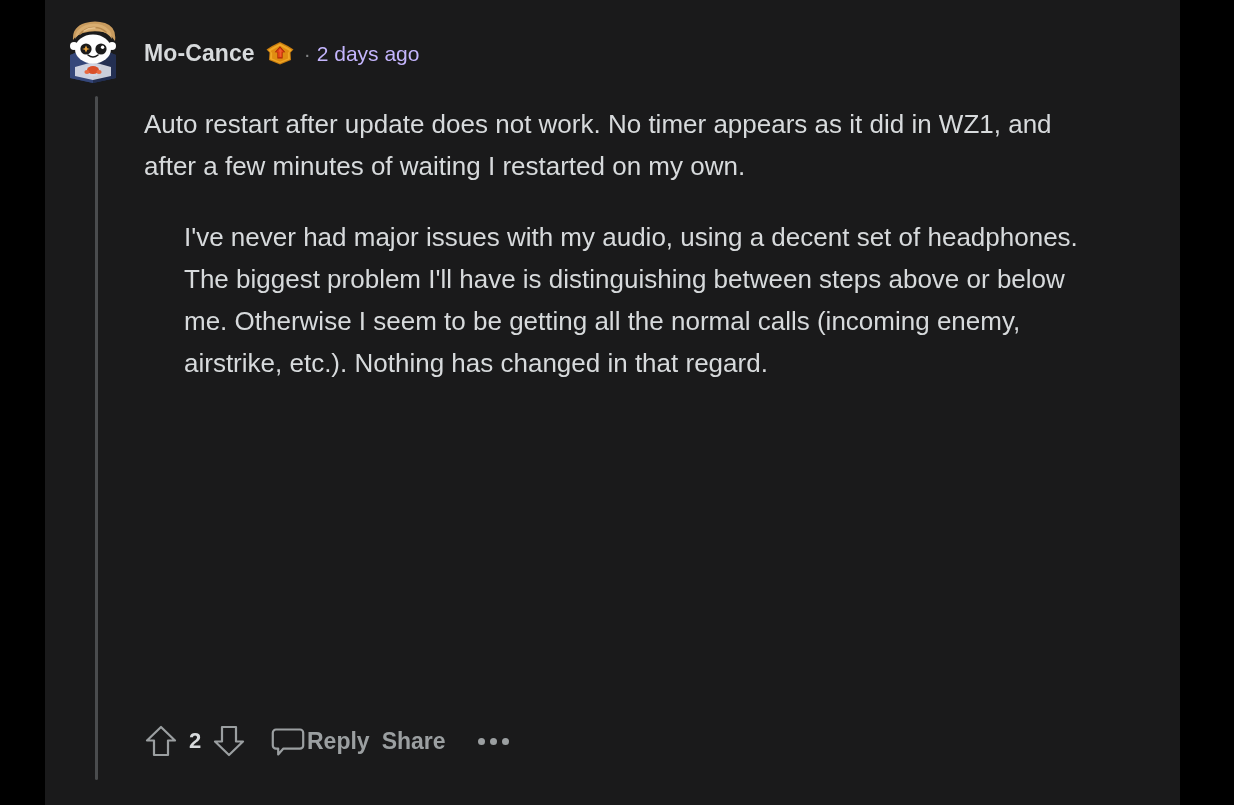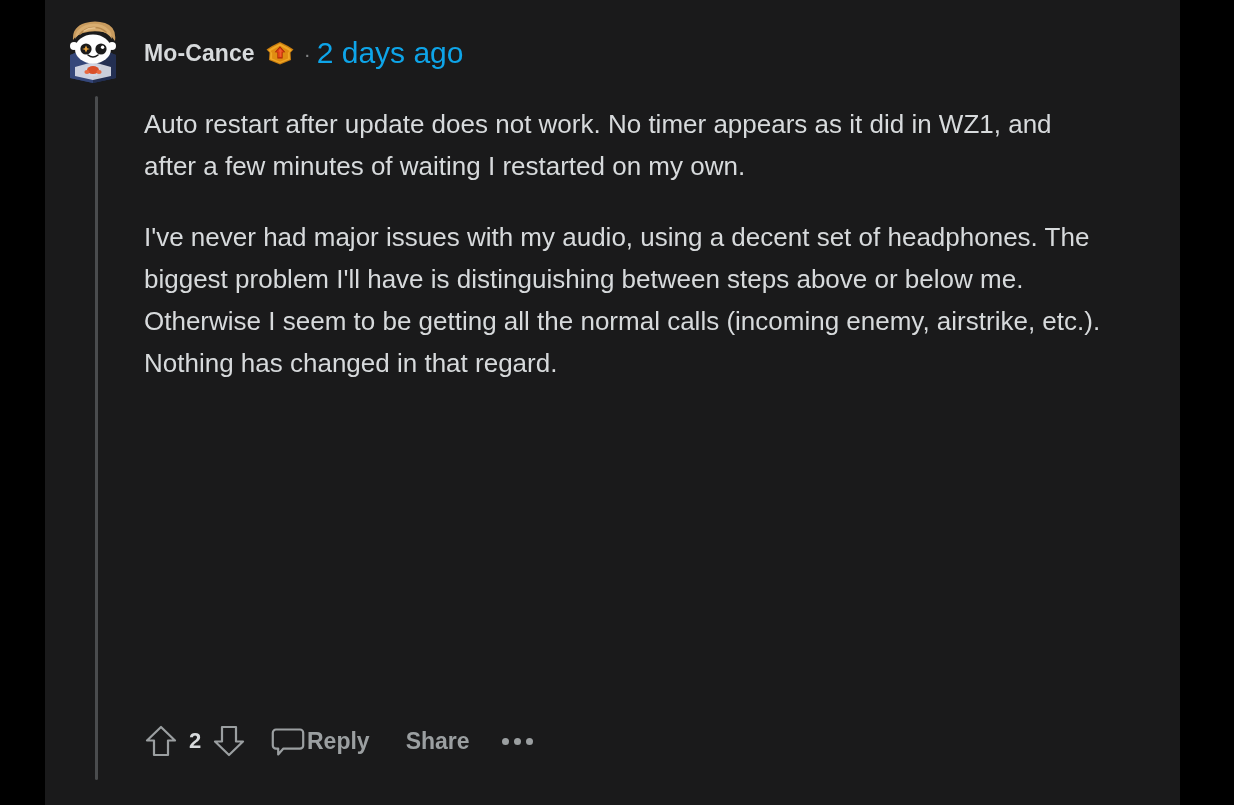--- a/index.html
+++ b/index.html
@@ -77,22 +77,22 @@
     flex: 0 0 auto;
   }
   .badge svg { display: block; }
   .meta-dot {
     color: #818384;
     font-size: 21px;
     margin: 0 6px 0 9px;
     line-height: 1;
   }
   .timestamp {
-    color: #0ea5e9;
-    font-size: 30px;
+    color: #c4b5fd;
+    font-size: 21px;
     line-height: 1;
   }
 
   
   .thread-line {
     position: absolute;
     left: 50px;
     top: 96px;
     width: 3px;
     height: 684px;
@@ -107,21 +107,21 @@
     top: 103px;
     width: 960px;
   }
   .comment-body p {
     margin: 0 0 29px 0;
     color: #d7dadc;
     font-size: 26px;
     line-height: 42px;
     font-weight: 400;
   }
-  .comment-body p:last-child { margin-bottom: 0; }
+  .comment-body p:last-child { margin-bottom: 0; margin-left: 40px; }
 
   
   .action-bar {
     position: absolute;
     left: 98px;
     top: 715px;
     display: flex;
     align-items: center;
     height: 52px;
   }
@@ -156,21 +156,21 @@
     cursor: pointer;
   }
   .action-label {
     color: #9b9fa1;
     font-size: 23px;
     font-weight: bold;
     cursor: pointer;
     line-height: 1;
   }
   .action-label.reply { }
-  .action-label.share { margin-left: 36px; }
+  .action-label.share { margin-left: 12px; }
   .more-btn {
     margin-left: 30px;
     display: flex;
     align-items: center;
     gap: 5px;
     cursor: pointer;
     padding: 8px 2px;
   }
   .more-btn .dot {
     width: 7px;

